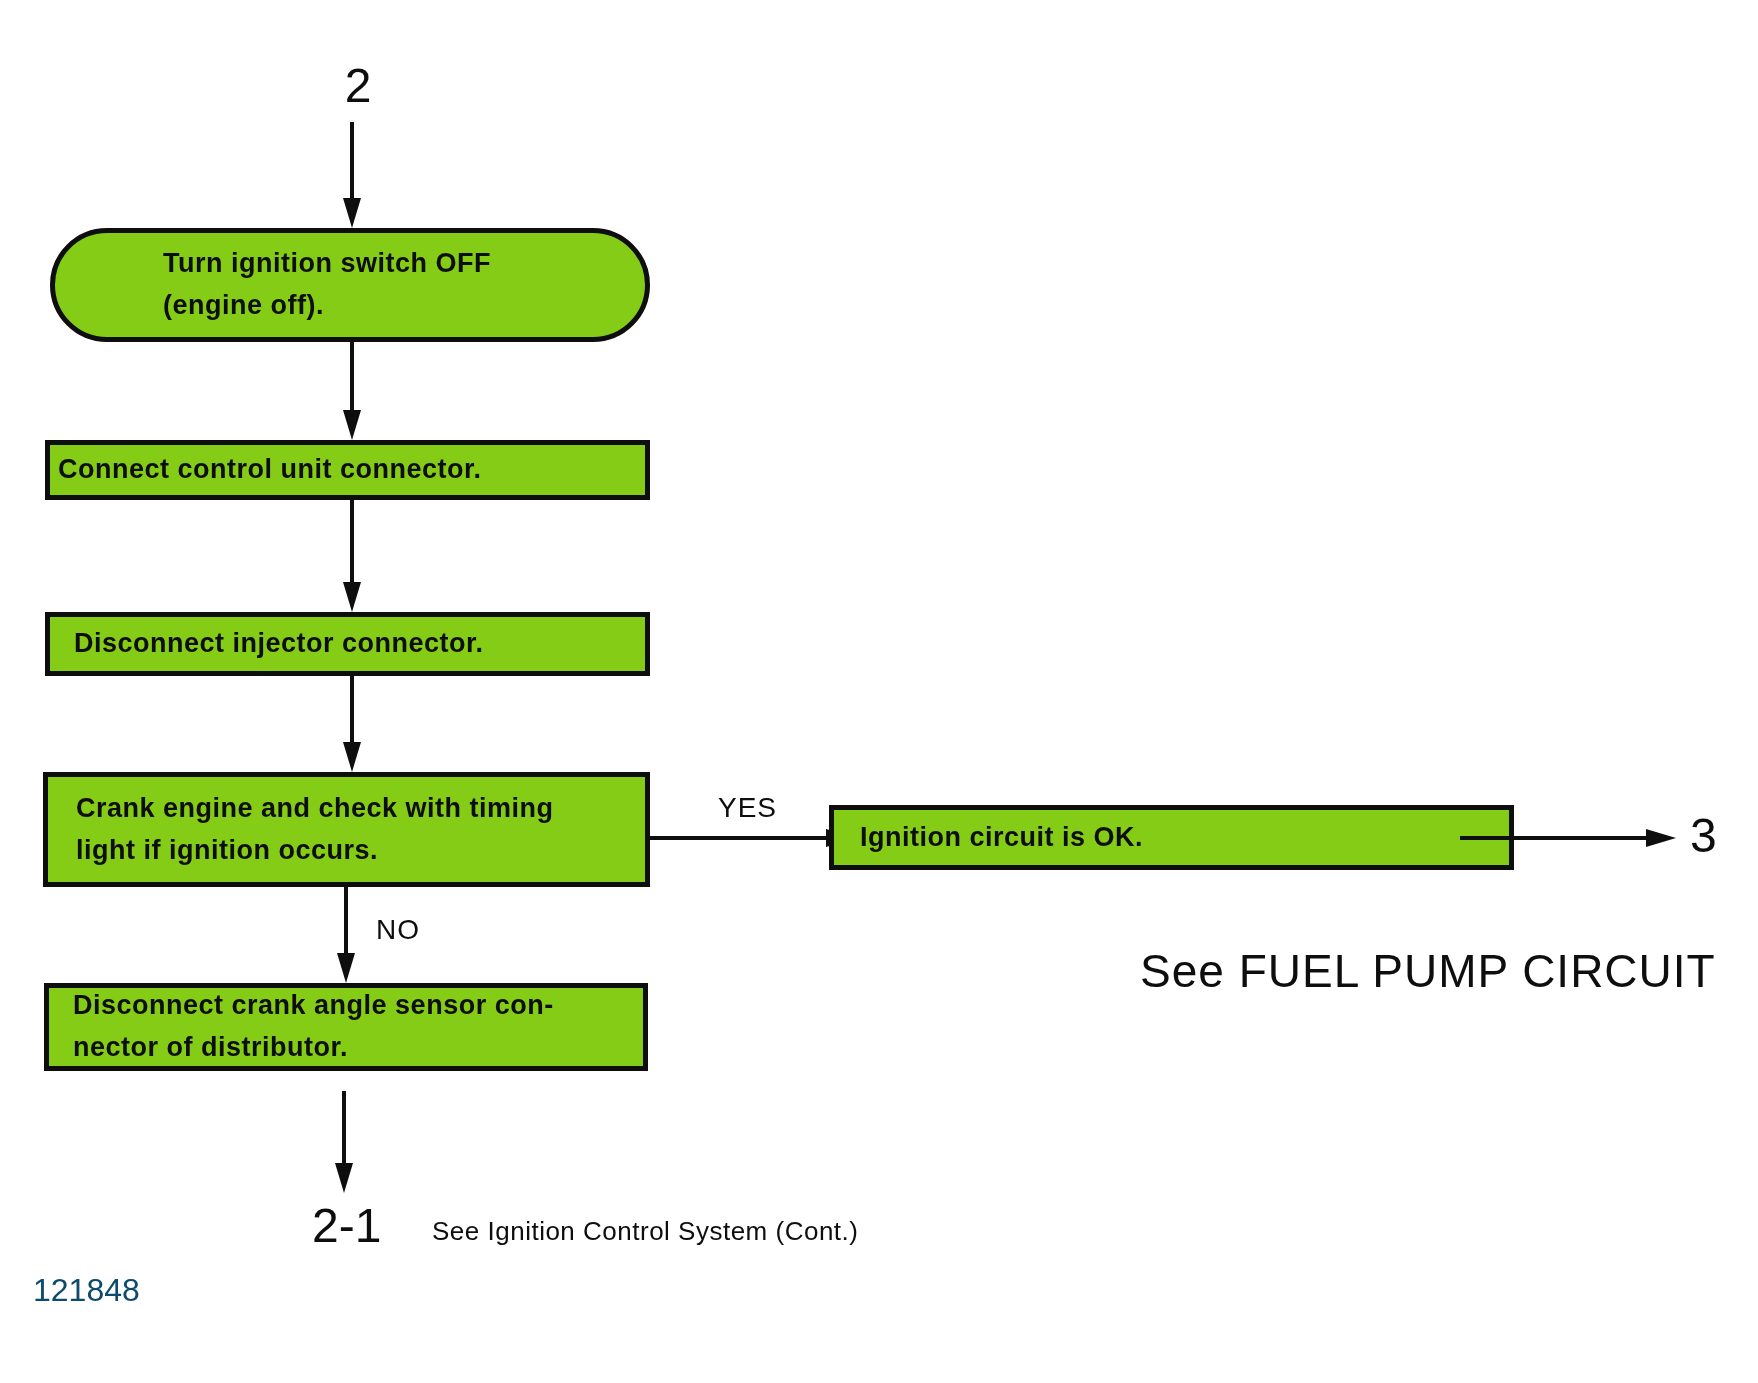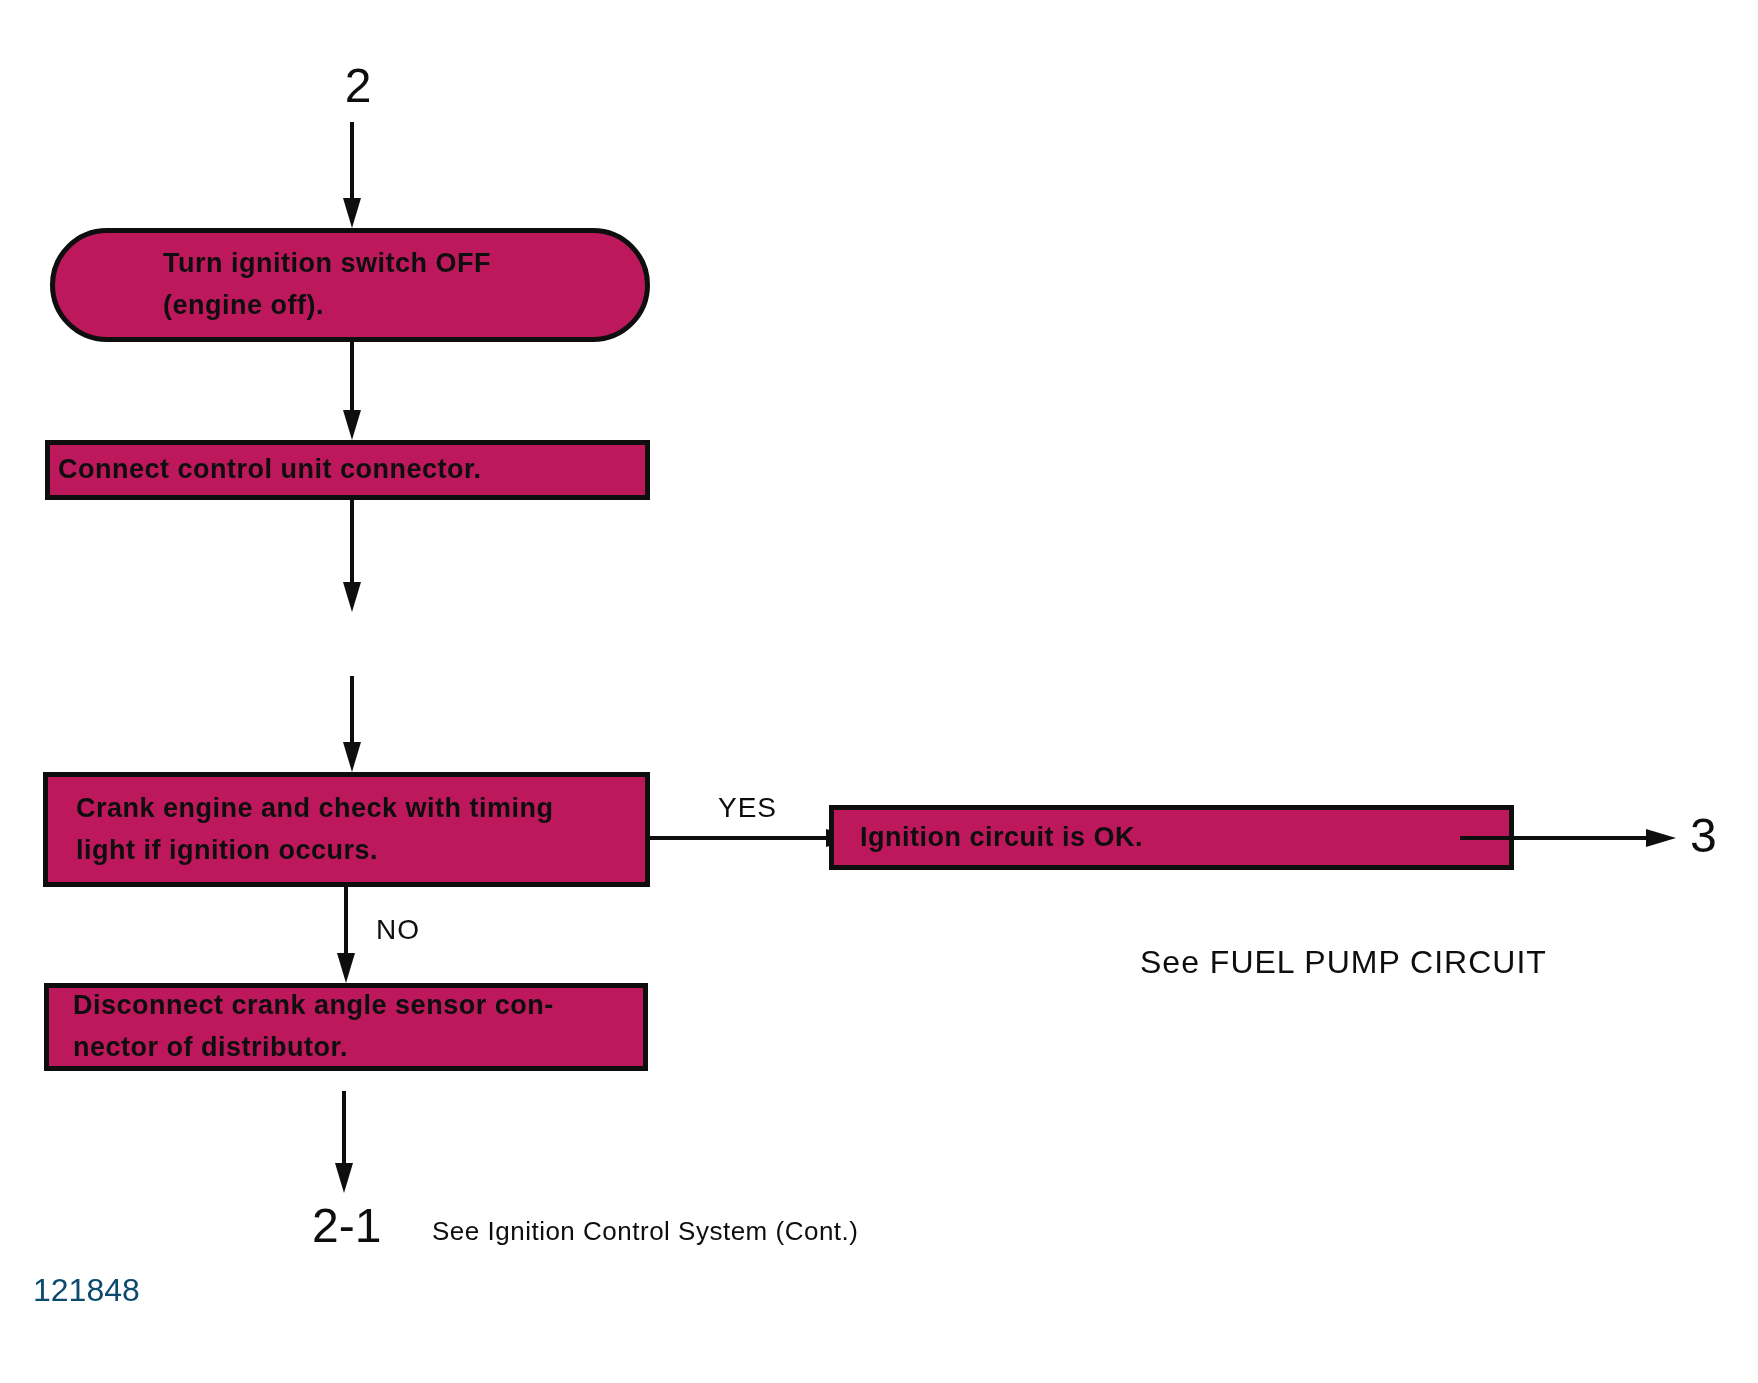--- a/index.html
+++ b/index.html
@@ -13,21 +13,21 @@
     height: 1383px;
     background: #ffffff;
     font-family: "Liberation Sans", sans-serif;
     color: #0e0e0e;
     overflow: hidden;
   }
   
   .node {
     position: absolute;
     border: 5px solid #0e0e0e;
-    background: #be185d;
+    background: #84cc16;
     box-sizing: border-box;
     display: flex;
     align-items: center;
   }
   .node-text {
     font-weight: 700;
     font-size: 27px;
     line-height: 1.55;
     letter-spacing: 0.5px;
     white-space: pre-line;
@@ -78,21 +78,21 @@
   .note {
     position: absolute;
     color: #0e0e0e;
   }
   .note-small {
     font-size: 26px;
     font-weight: 400;
     letter-spacing: 0.5px;
   }
   .note-large {
-    font-size: 32px;
+    font-size: 46px;
     font-weight: 400;
     letter-spacing: 1px;
   }
   .figure-number {
     position: absolute;
     font-size: 32px;
     font-weight: 400;
     color: #0c4a6e;
   }
 </style>
@@ -120,20 +120,23 @@
 
   <div class="node" style="left:45px; top:440px; width:605px; height:60px;">
     <div class="node-text" style="padding-left:8px;">Connect control unit connector.</div>
   </div>
 
   <div>
     <div class="vline" style="left:350px; top:500px; height:84px;"></div>
     <div class="head-down" style="left:343px; top:582px;"></div>
   </div>
 
+  <div class="node" style="left:45px; top:612px; width:605px; height:64px;">
+    <div class="node-text" style="padding-left:24px;">Disconnect injector connector.</div>
+  </div>
 
   <div>
     <div class="vline" style="left:350px; top:676px; height:68px;"></div>
     <div class="head-down" style="left:343px; top:742px;"></div>
   </div>
 
   <div class="node" style="left:43px; top:772px; width:607px; height:115px;">
     <div class="node-text" style="padding-left:28px;">Crank engine and check with timing
 light if ignition occurs.</div>
   </div>

